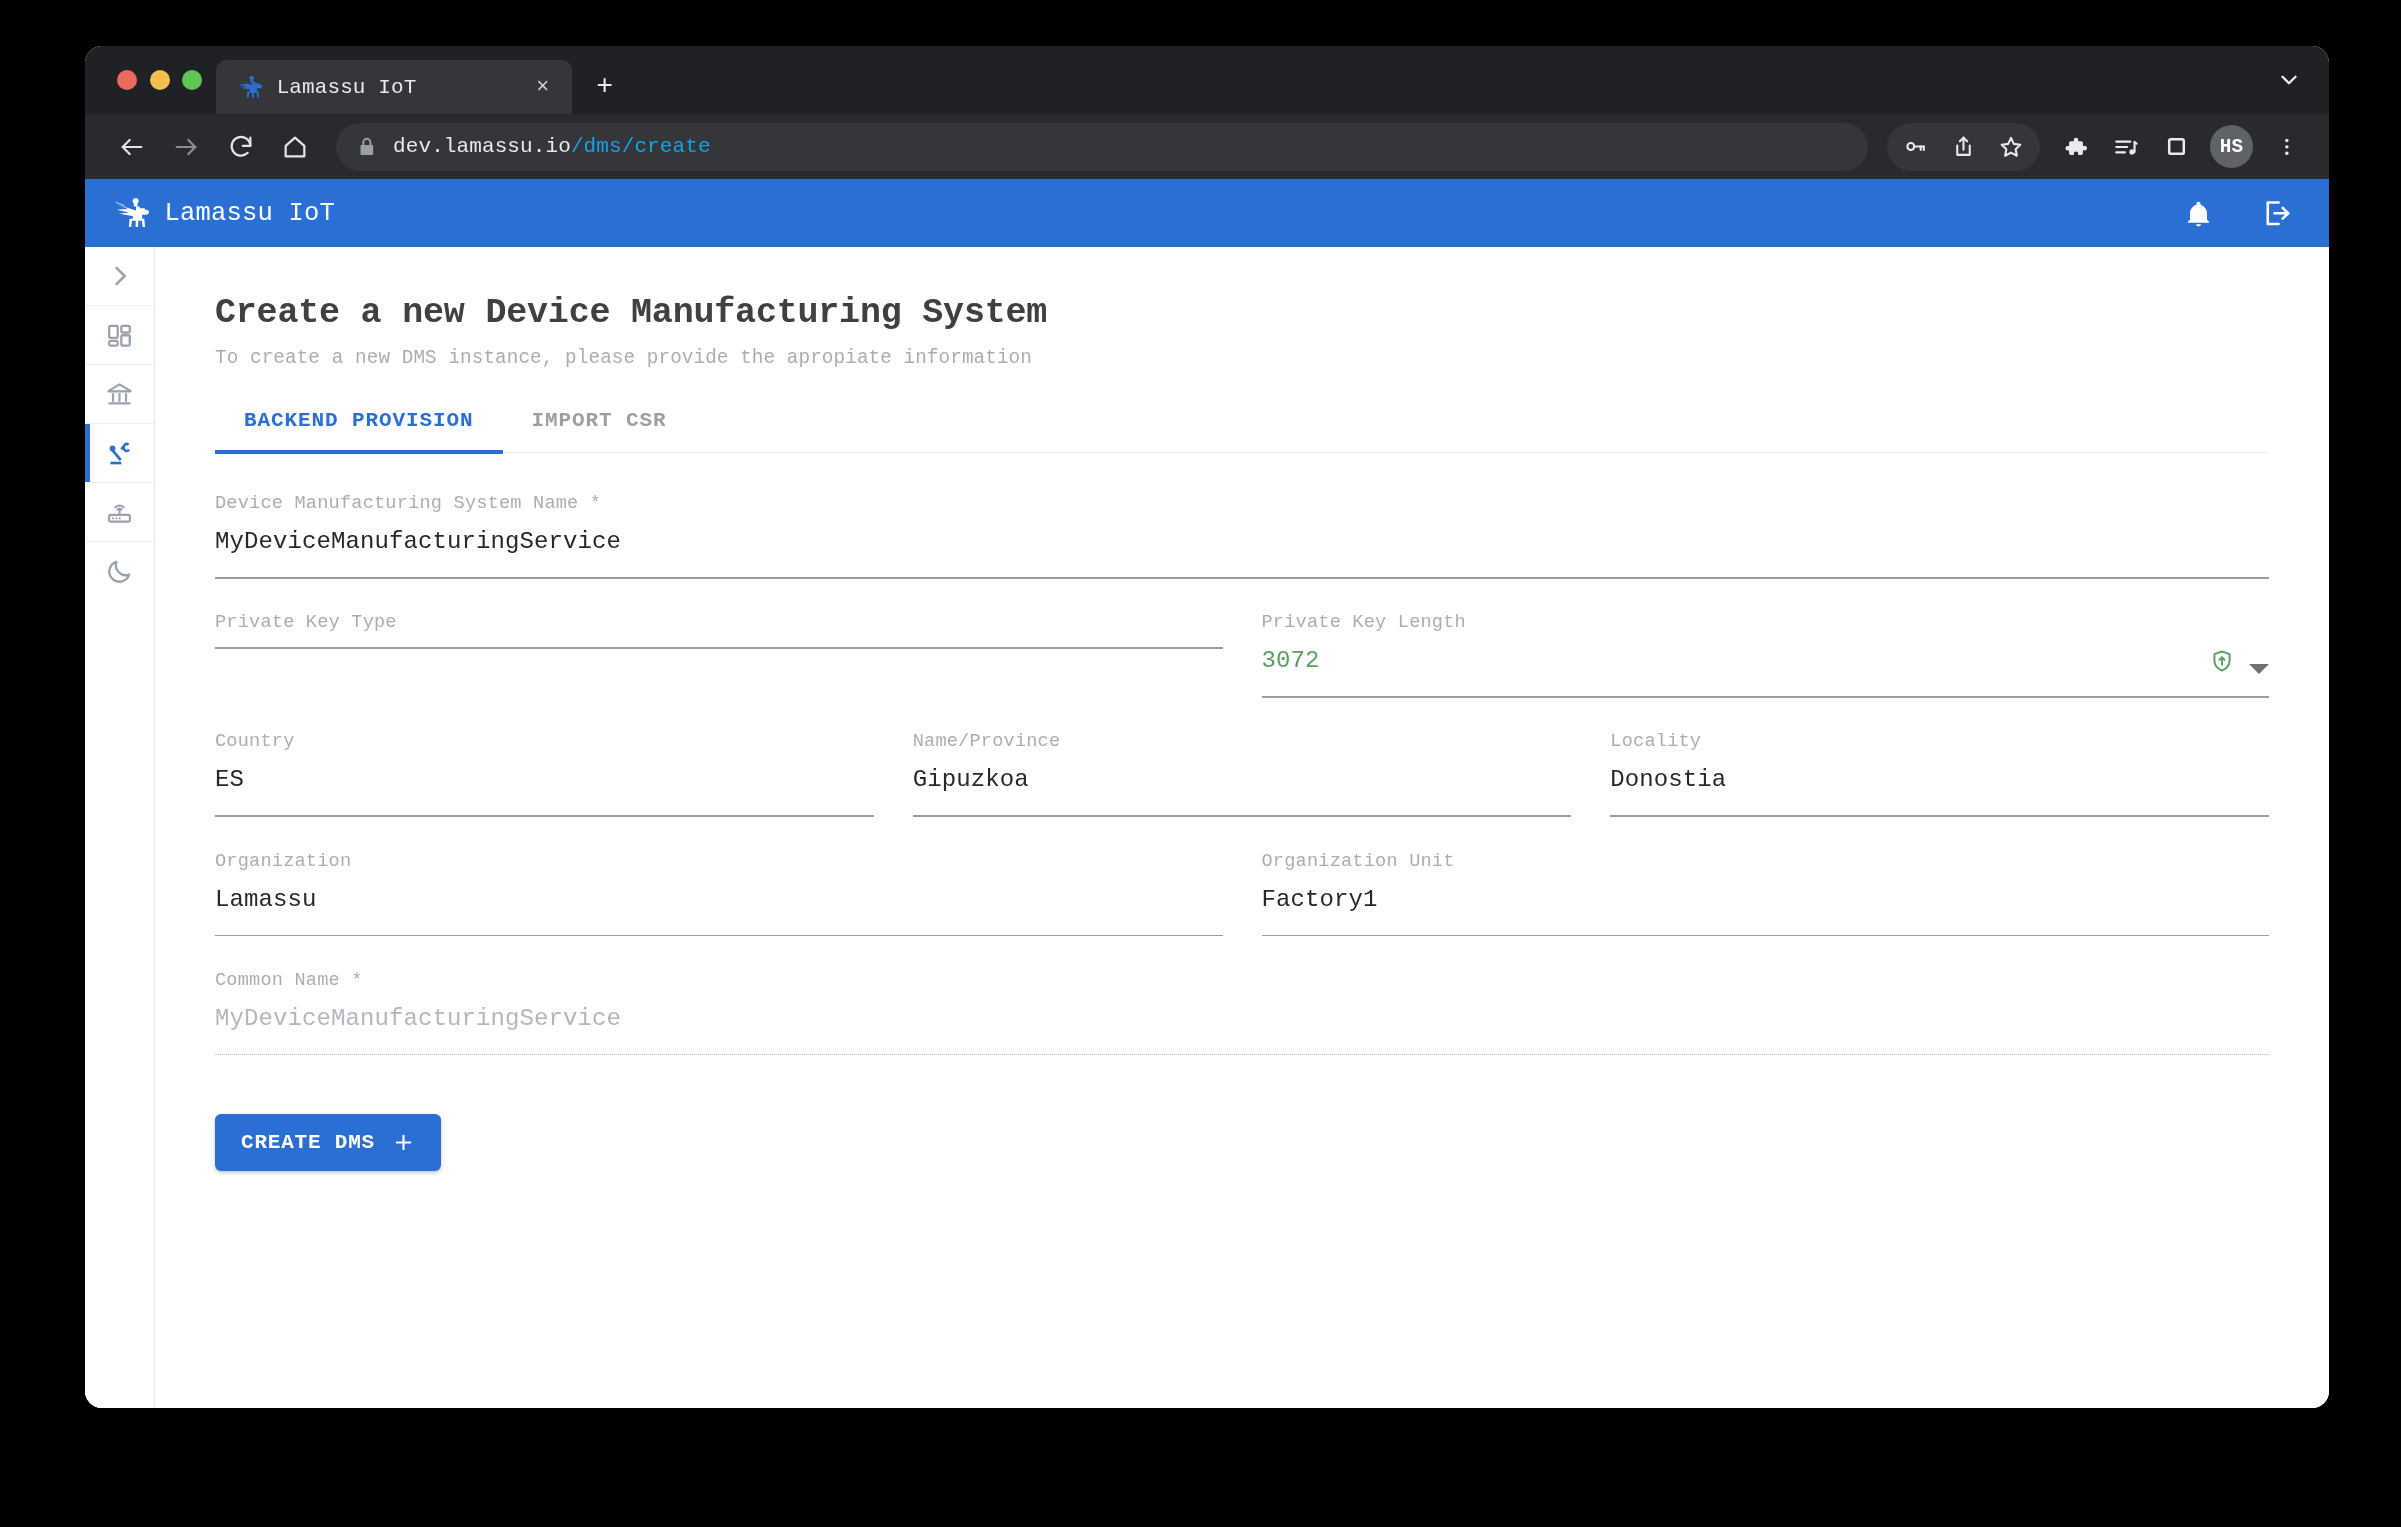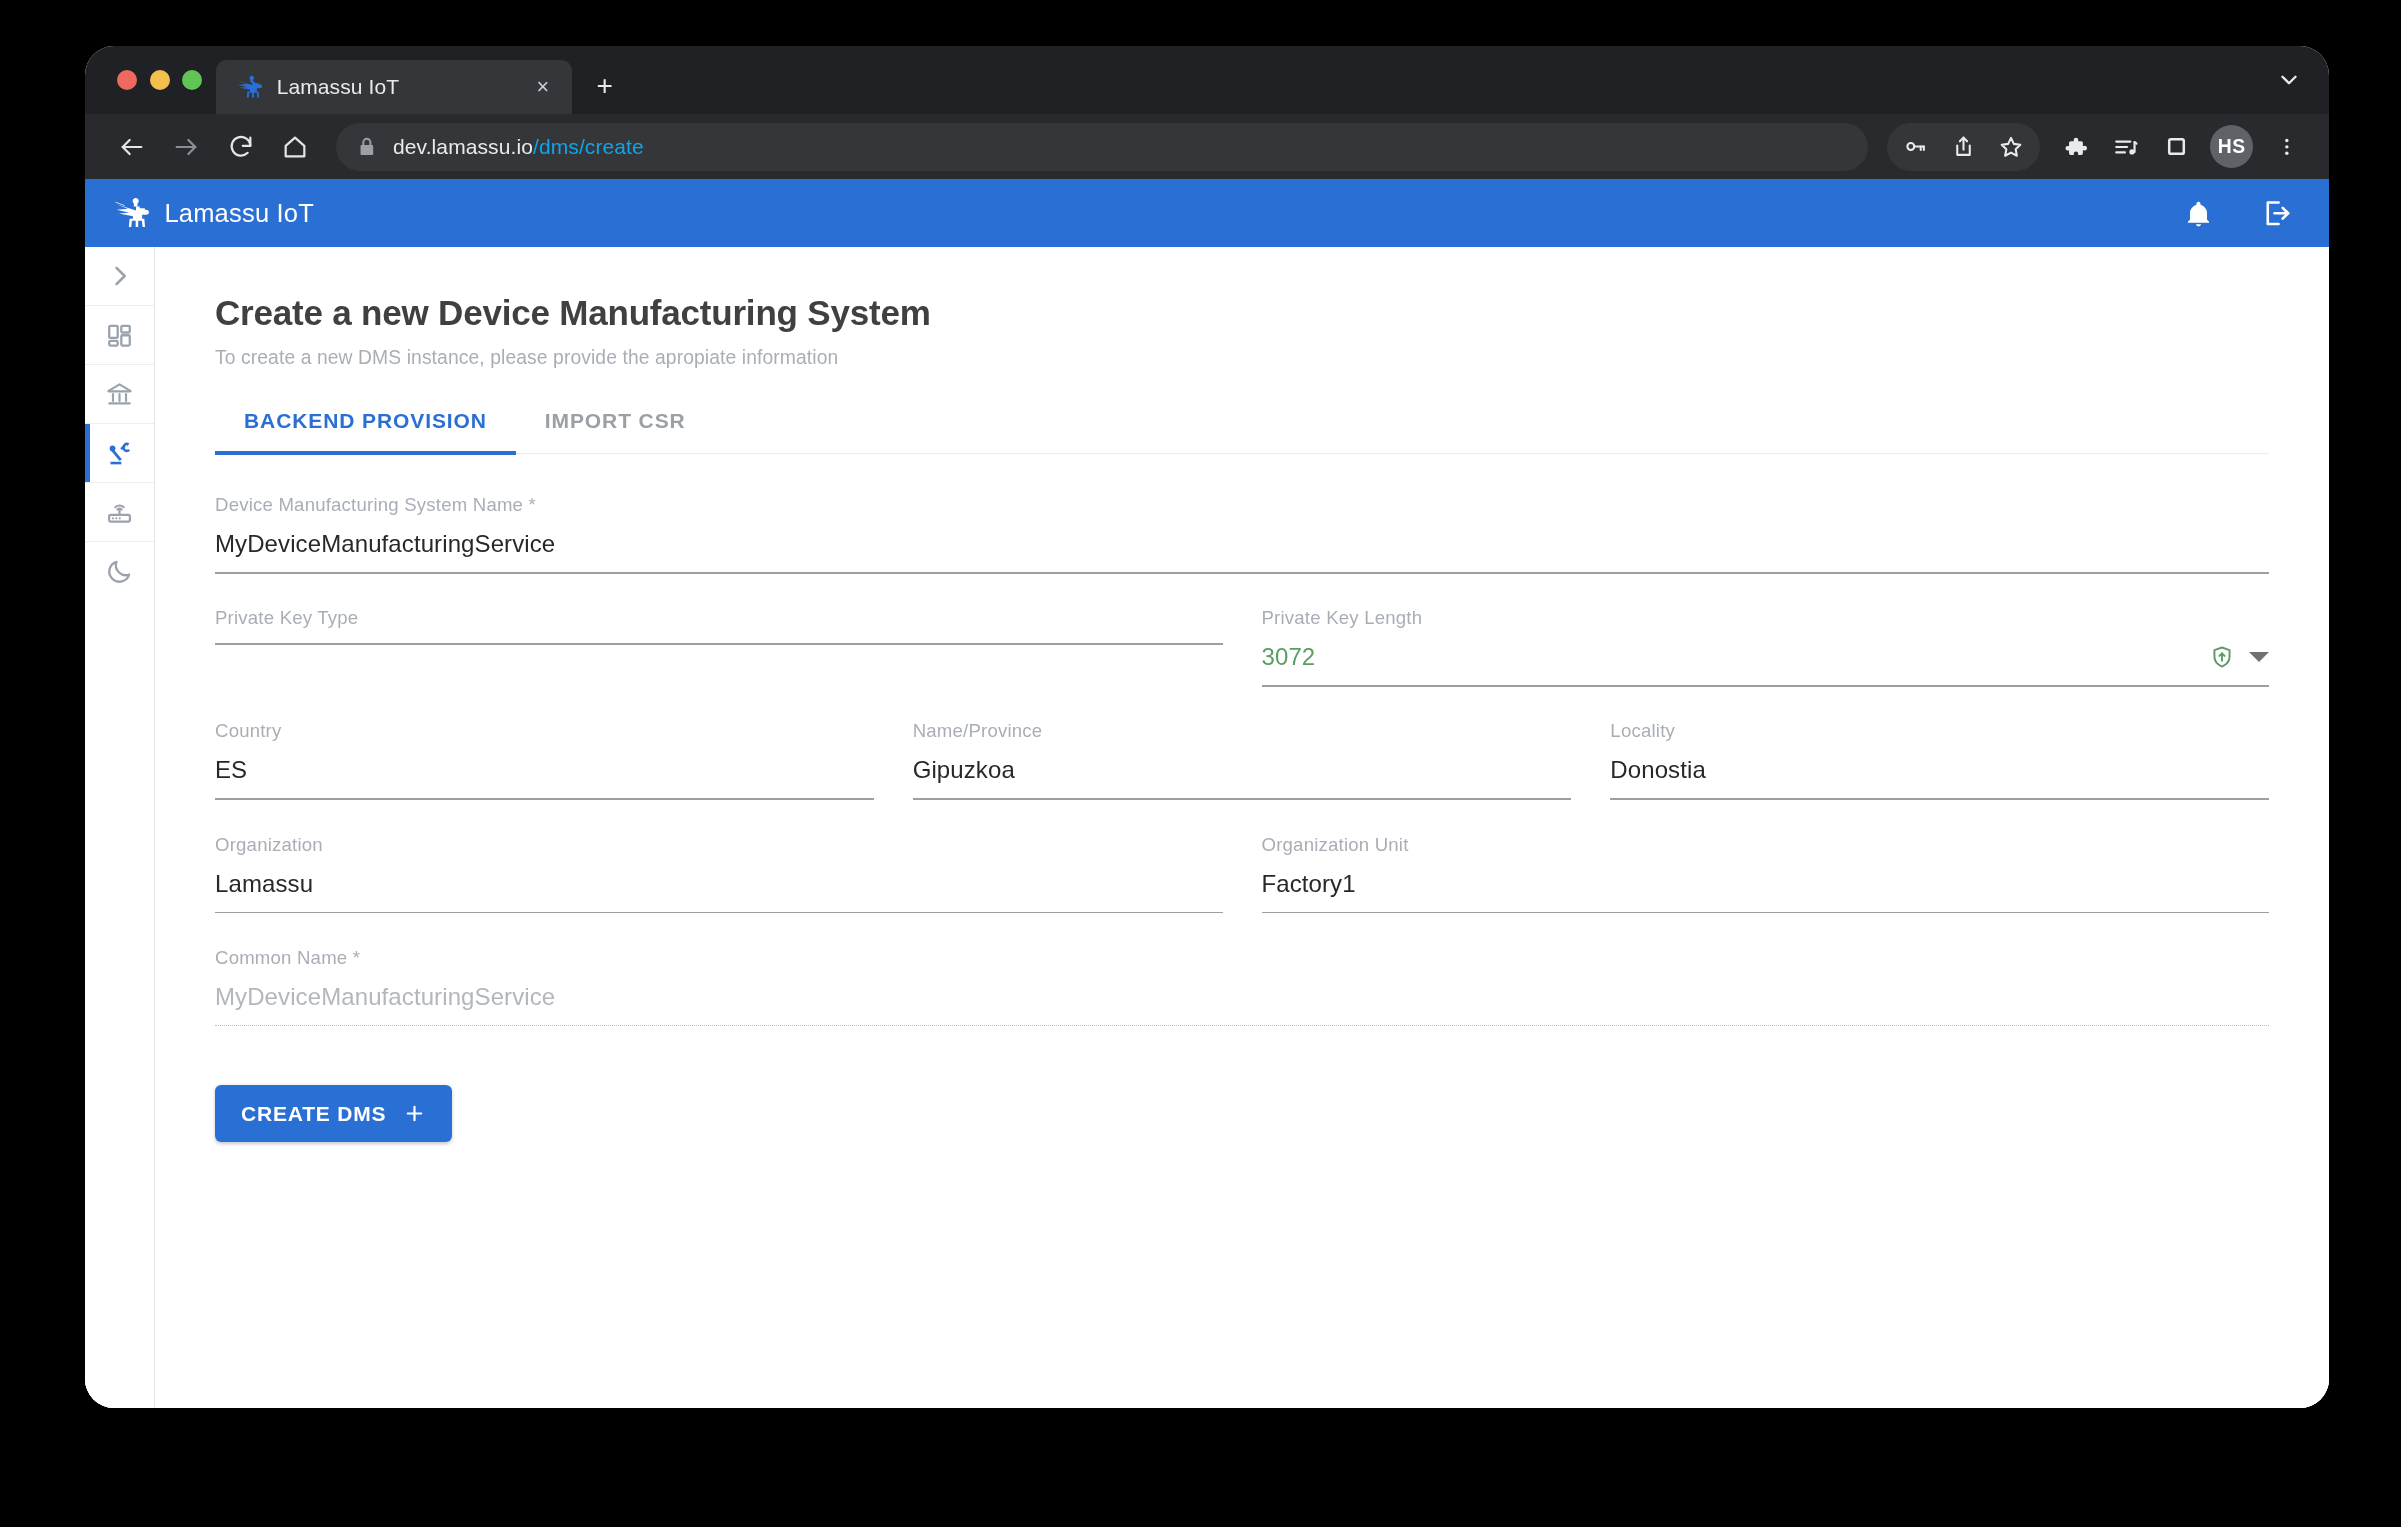--- a/index.html
+++ b/index.html
@@ -8,25 +8,26 @@
     background: #000;
     font-family: "Liberation Sans", sans-serif;
     overflow: hidden;
   }
 
   
   .window {
     position: absolute;
     left: 85px; top: 46px;
     width: 2244px; height: 1362px;
-    border-radius: 29px;
+    border-radius: 17px;
     overflow: hidden;
     background: #fff;
     display: flex;
     flex-direction: column;
+    font-family: Liberation Mono, monospace;
   }
 
   
   .tabstrip {
     height: 68px;
     background: #202124;
     display: flex;
     align-items: flex-end;
     padding: 0 18.6px 0 21.7px;
     position: relative;
@@ -186,21 +187,21 @@
   .field { position: relative; padding-bottom: 7.7px; }
   .field.full { flex: 1 1 100%; }
   .field.half { flex: 1 1 0; }
   .field.third { flex: 1 1 0; }
   .flabel {
     font-size: 18.6px; color: #a9aeb6; letter-spacing: 0.2px;
     display: block; margin-bottom: 14px;
   }
   .fvalue {
     font-size: 24px; color: #26282b; letter-spacing: 0.1px;
-    padding-bottom: 14px; display: flex; align-items: center;
+    padding-bottom: 22px; display: flex; align-items: flex-end;
   }
   .fvalue .txt { flex: 1; }
   .fvalue.green { color: #5a9e63; }
   .fvalue.disabled { color: #b3b7bd; }
   .underline { height: 1.5px; background: #9e9e9e; }
   .underline.dashed {
     height: 0; border-bottom: 1.5px dotted #bdbdbd; background: none;
   }
   .caret {
     width: 0; height: 0; flex: none;

